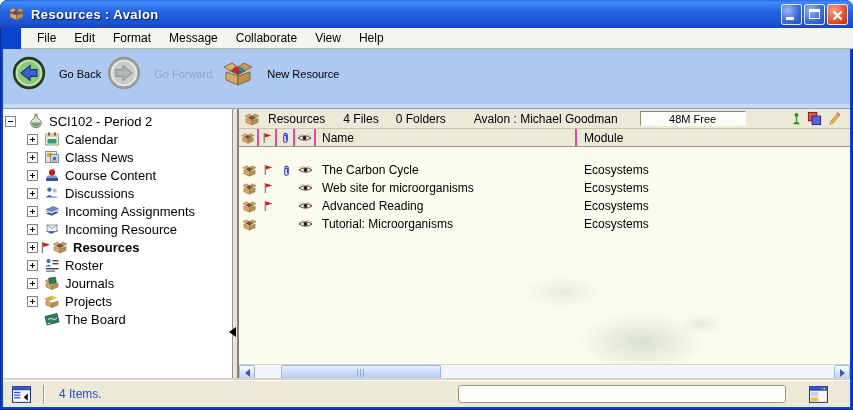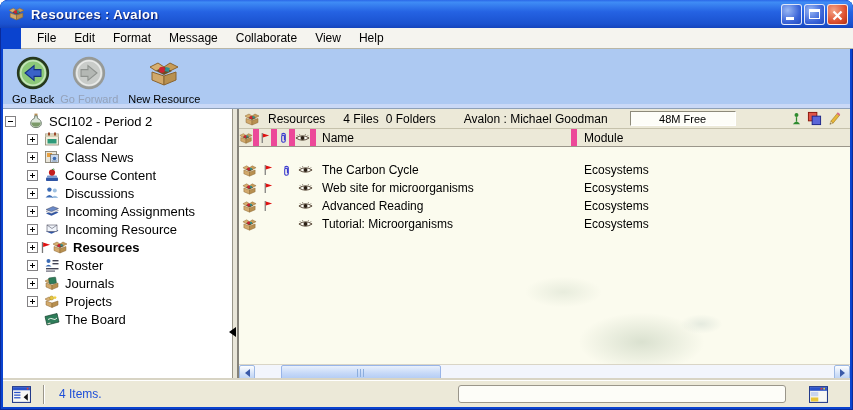--- a/index.html
+++ b/index.html
@@ -44,21 +44,21 @@
     background:#f5f4ef; border-bottom:1px solid #b9b6a6;
     display:flex; align-items:center; padding-left:7px;
   }
   .menu-item{ font-size:12px; color:#000; padding:2px 9px 3px 9px; }
   
   .toolbar{
     position:absolute; left:3px; top:49px; width:847px; height:59px;
     background:#adc9f2; display:flex; align-items:flex-start; padding:3px 0 0 6px;
   }
   .toolbar::after{ content:""; position:absolute; left:0; bottom:0; width:100%; height:4px; background:#c9d8f6; }
-  .tool-btn{ display:flex; flex-direction:column; align-items:center; padding:2px 3px; }
+  .tool-btn{ display:flex; flex-direction:row; align-items:center; padding:2px 3px;gap:13px; }
   .tool-icon-wrap{ height:38px; display:flex; align-items:center; justify-content:center; }
   .tool-label{ font-size:11px; color:#000; white-space:nowrap; margin-top:1px; }
   .tool-btn.disabled .tool-label{ color:#94a2ba; }
   
   .main{
     position:absolute; left:3px; top:108px; width:847px; height:272px;
     display:flex; border-top:1px solid #8ea0b8;
   }
   .tree-panel{ width:229px; background:#fff; padding-top:3px; overflow:hidden; }
   .splitter{
@@ -85,36 +85,36 @@
   .t-icon{ flex:none; }
   .t-flag{ margin-left:2px; flex:none; }
   
   .right-panel{ flex:1; display:flex; flex-direction:column; border-left:1px solid #86837a; min-width:0; }
   .info-bar{
     height:20px; background:#ece9d8; border-bottom:1px solid #c6c2ac;
     display:flex; align-items:center; font-size:12px; color:#000; white-space:nowrap;
   }
   .info-bar .ib-icon{ margin:0 8px 0 5px; flex:none; }
   .ib-title{ margin-right:18px; }
-  .ib-files{ margin-right:7px; }
+  .ib-files{ margin-right:17px; }
   .ib-folders{ margin-right:0; }
   .ib-account{ margin-left:28px; }
   .free-field{
     margin-left:22px; width:106px; height:15px; background:#fdfdf8;
     border:1px solid; border-color:#8d8a7a #fff #fff #8d8a7a;
     font-size:11px; display:flex; align-items:center; justify-content:center;
   }
   .ib-spacer{ flex:1; }
   .ib-right{ display:flex; align-items:center; gap:6px; margin-right:9px; }
   
   .col-header{
     height:18px; background:#ece9d8; border-bottom:1px solid #9a968a;
     display:flex; align-items:center; font-size:12px; color:#000;
   }
-  .ch-cell{ height:100%; display:flex; align-items:center; border-right:6px solid #ec4899; flex:none; }
+  .ch-cell{ height:100%; display:flex; align-items:center; border-right:2px solid #ec4899; flex:none; }
   .ch-cell.icon-c{ justify-content:center; }
   .c-box{ width:20px; } .c-flag{ width:18px; } .c-clip{ width:18px; } .c-eye{ width:21px; }
   .c-name{ width:261px; padding-left:6px; }
   .c-module{ flex:1; padding-left:7px; border-right:none; }
   
   .rows-area{ flex:1; background:#fbfbee; position:relative; overflow:hidden; }
   .file-row{ height:18px; display:flex; align-items:center; font-size:12px; color:#000; }
   .fr-cell{ height:100%; display:flex; align-items:center; flex:none;margin-top:28px; }
   .fr-cell.icon-c{ justify-content:center; }
   .fr-name{ width:261px; padding-left:6px; white-space:nowrap; overflow:hidden; }

